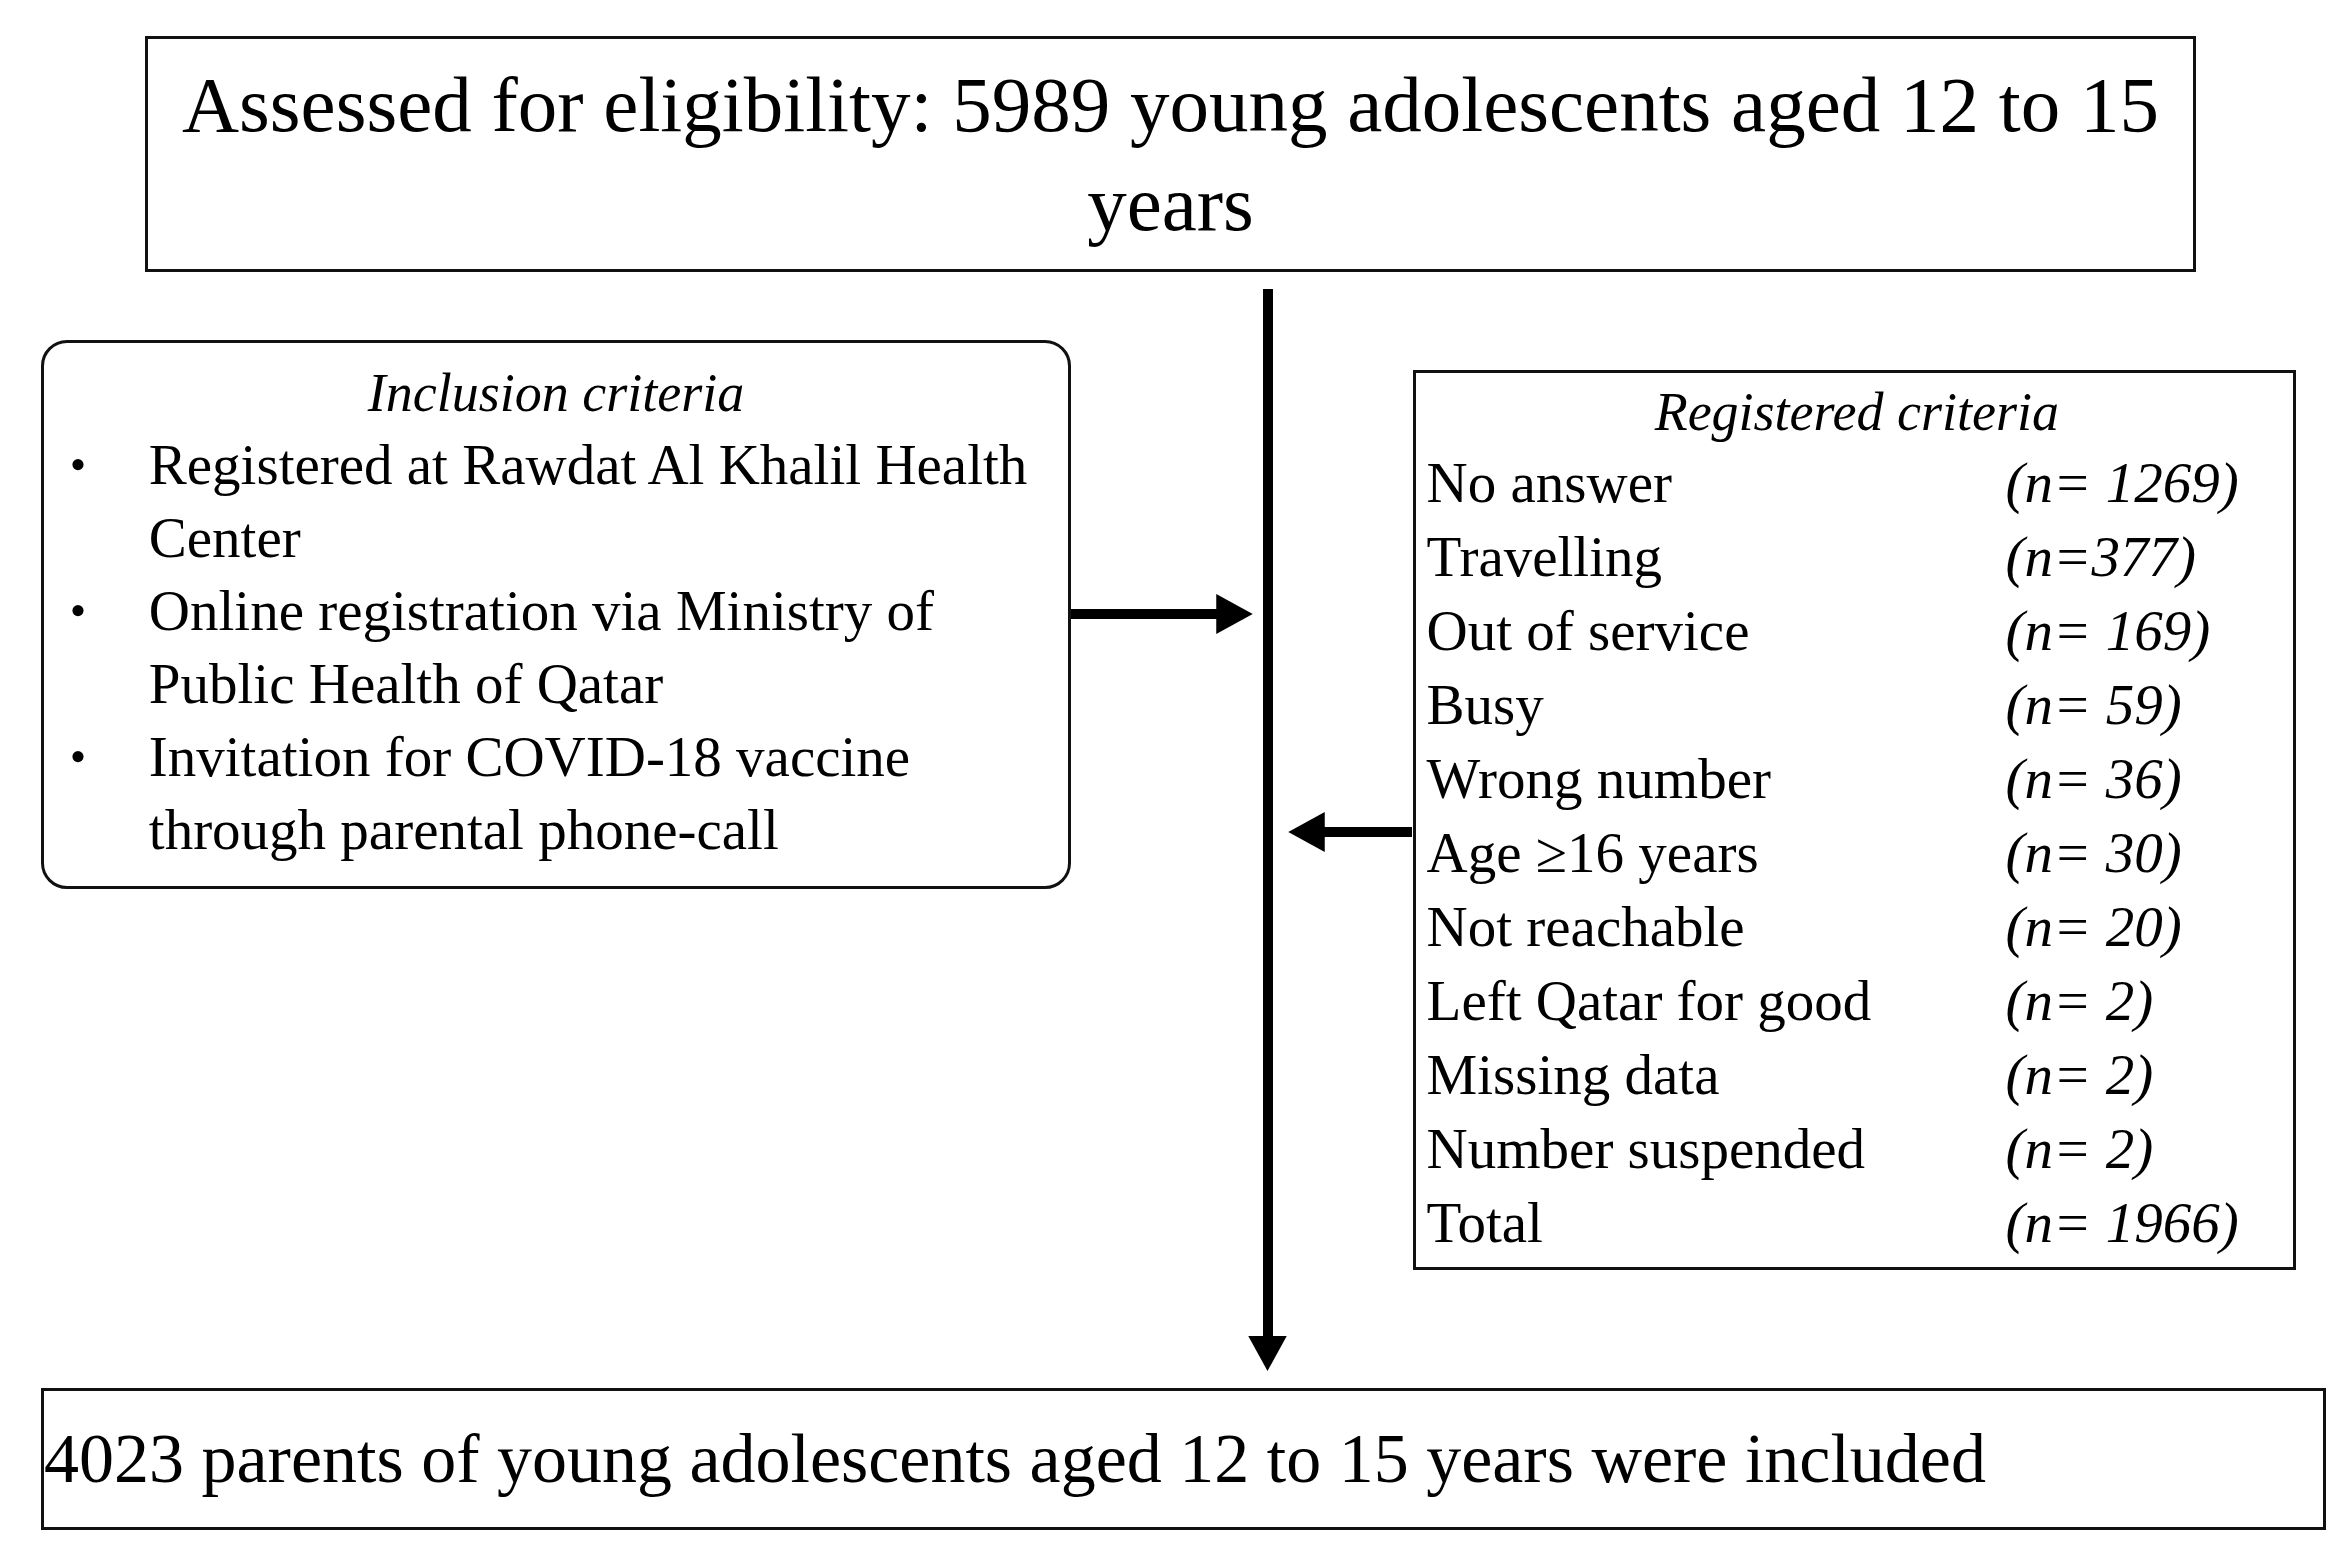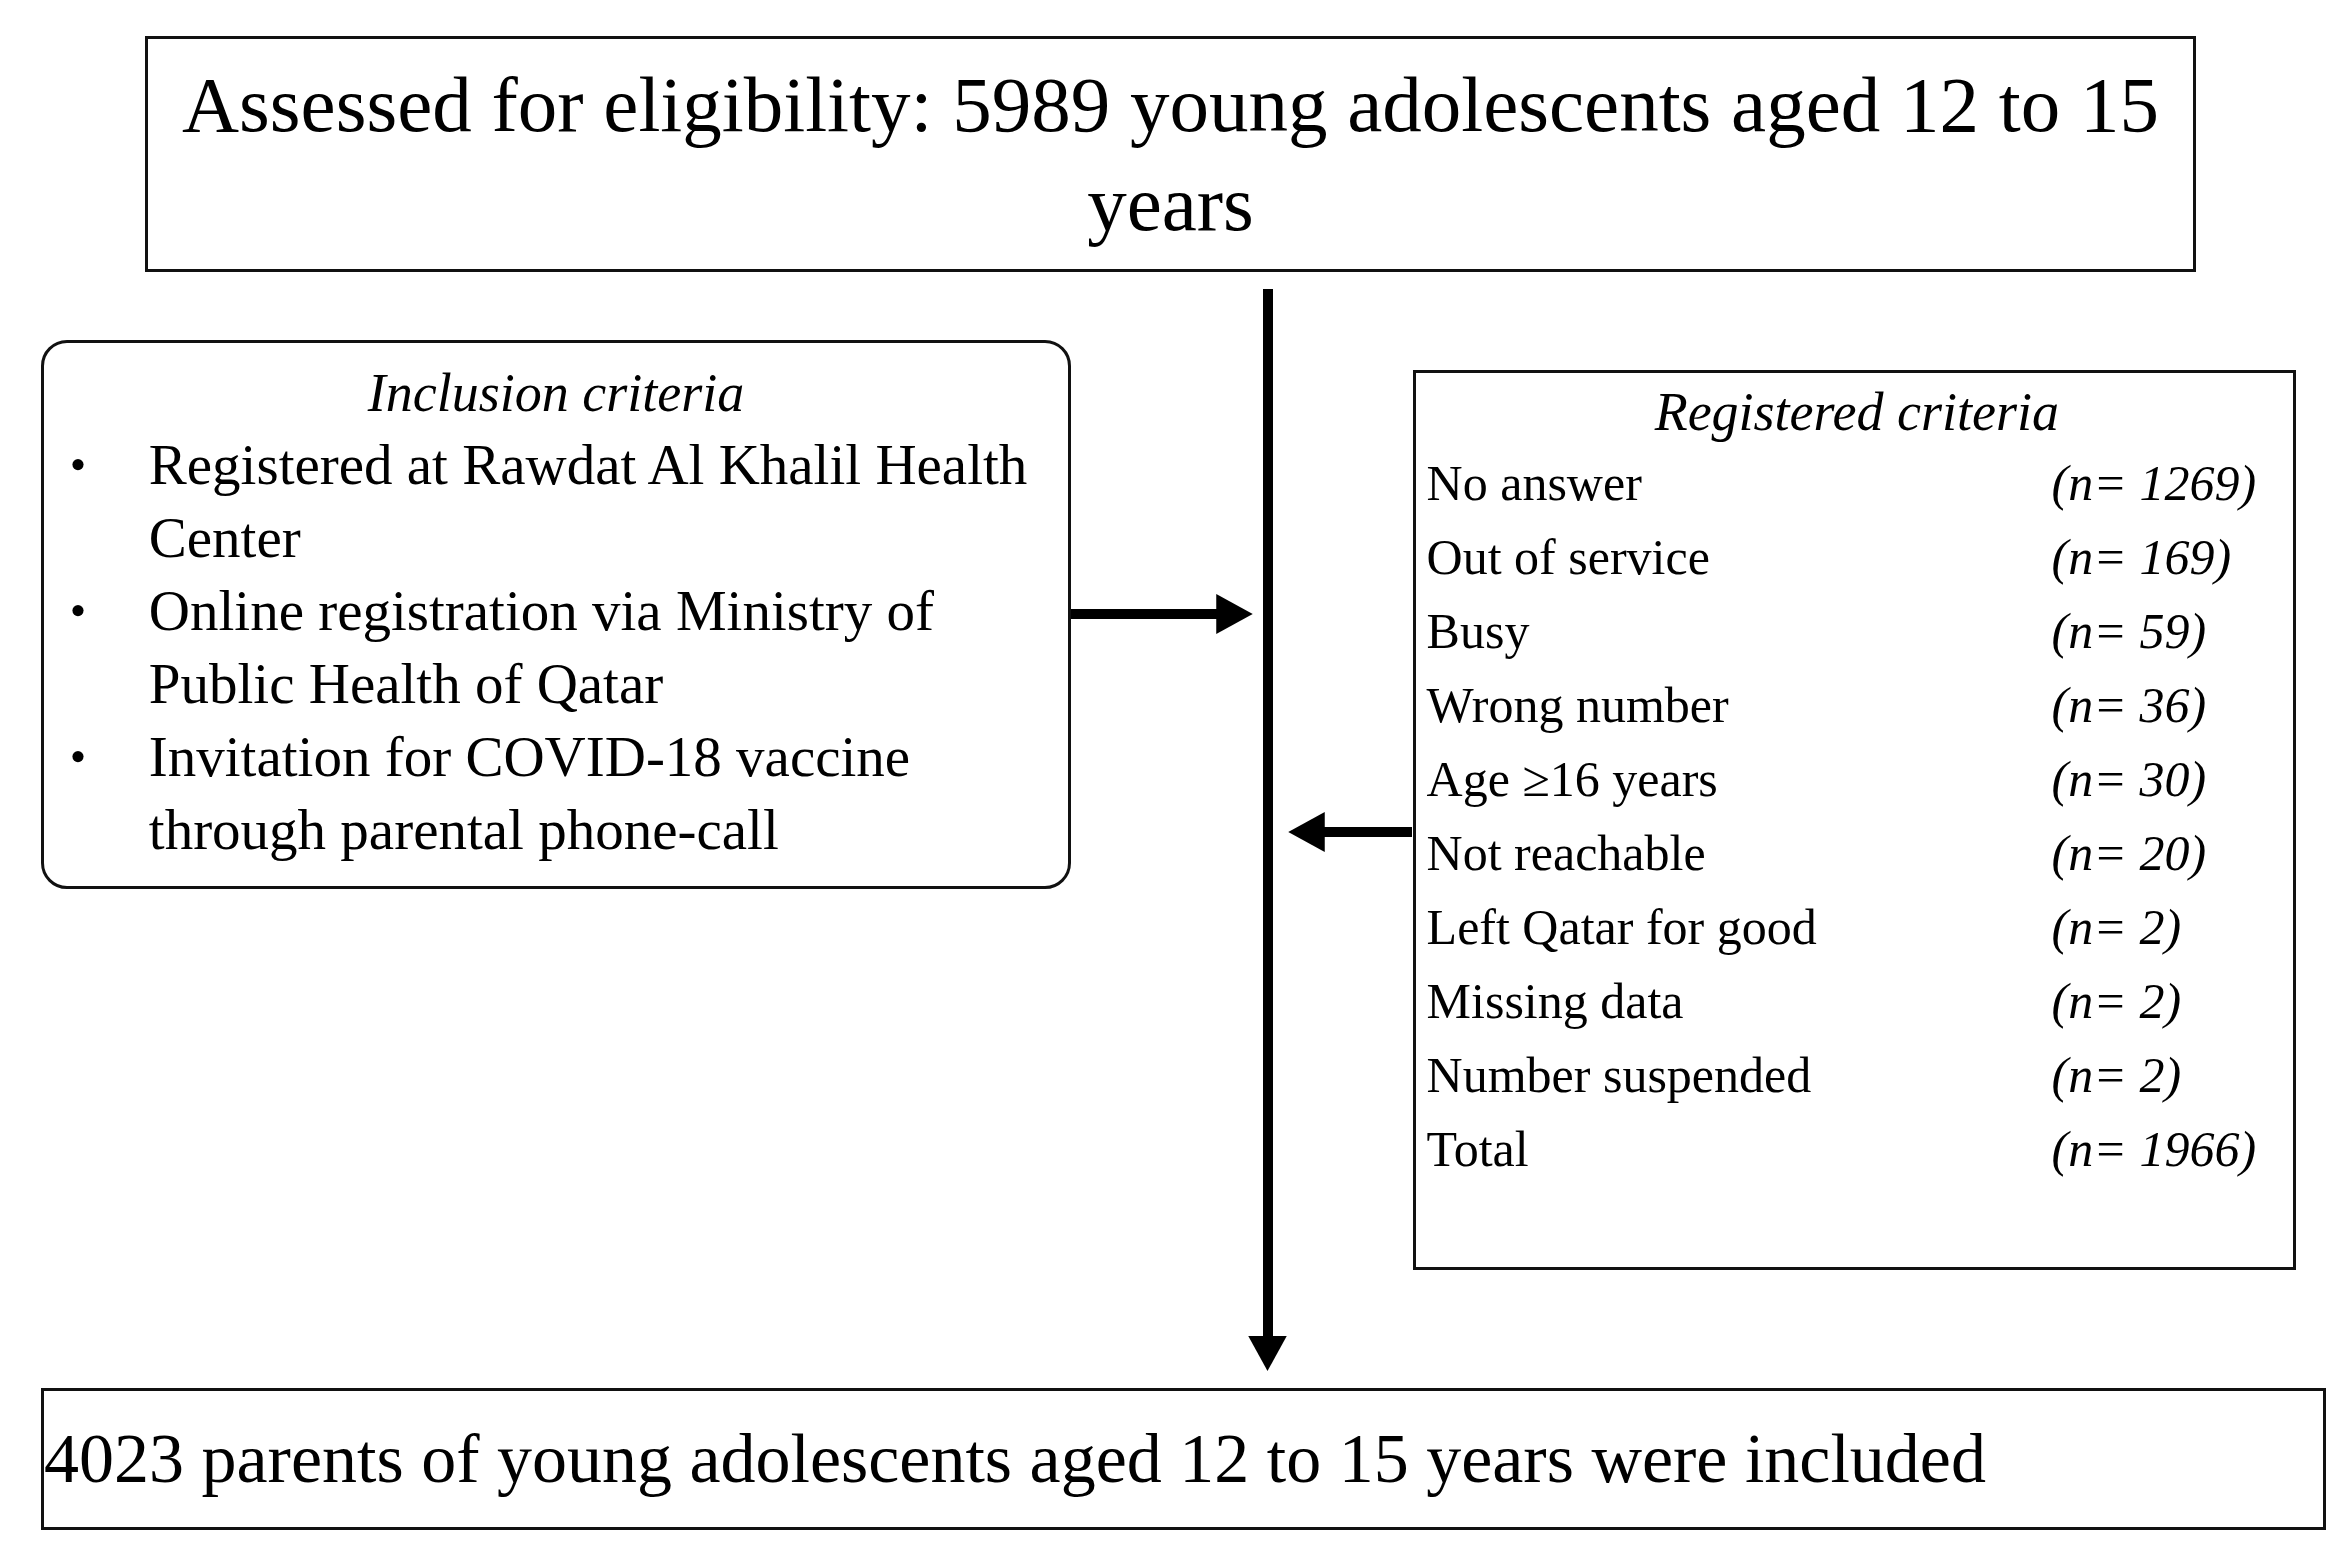--- a/index.html
+++ b/index.html
@@ -10,21 +10,21 @@
              display:flex; align-items:center; justify-content:center; text-align:center;
              font-size:79px; line-height:99px; padding:0 23.6px; }
   #incl-box { left:41px; top:340px; width:1030px; height:549px; border-width:3px; padding:17.7px 11.8px 0 11.8px;border-radius:26px; }
   #excl-box { left:1413px; top:370px; width:883px; height:900px; border-width:3px; padding:7px 5.9px 0 10.6px; }
   #bottom-box { left:41px; top:1388px; width:2285px; height:142px; border-width:3.5px;
                 display:flex; align-items:center; justify-content:flex-start; font-size:70px; }
   .crit-title { text-align:center; font-style:italic; font-size:54px; line-height:65px; }
   .incl-list { list-style:none; margin:2.4px 0 0 0; padding:0; }
   .incl-item { position:relative; padding-left:93px; font-size:57px; line-height:73px; }
   .bullet { position:absolute; left:14px; top:0; font-size:47px; }
-  .excl-row { display:flex; font-size:50px; line-height:74px;gap:46px; }
+  .excl-row { display:flex; font-size:57px; line-height:74px; }
   .excl-label { width:579px; }
   .excl-n { font-style:italic; }
   .excl-title { text-align:center; font-style:italic; font-size:54px; line-height:64px; margin-bottom:2.4px; }
   .line { position:absolute; background:#000; }
   svg.arrowhead { position:absolute; }
 </style>
 </head>
 <body>
 
 <div id="top-box" class="box">
@@ -64,20 +64,24 @@
   </ul>
 </div>
 
 <div id="excl-box" class="box">
   <div class="excl-title">Registered criteria</div>
   <div class="excl-row">
       <span class="excl-label">No answer</span>
       <span class="excl-n">(n= 1269)</span>
     </div>
   <div class="excl-row">
+      <span class="excl-label">Travelling</span>
+      <span class="excl-n">(n=377)</span>
+    </div>
+  <div class="excl-row">
       <span class="excl-label">Out of service</span>
       <span class="excl-n">(n= 169)</span>
     </div>
   <div class="excl-row">
       <span class="excl-label">Busy</span>
       <span class="excl-n">(n= 59)</span>
     </div>
   <div class="excl-row">
       <span class="excl-label">Wrong number</span>
       <span class="excl-n">(n= 36)</span>

